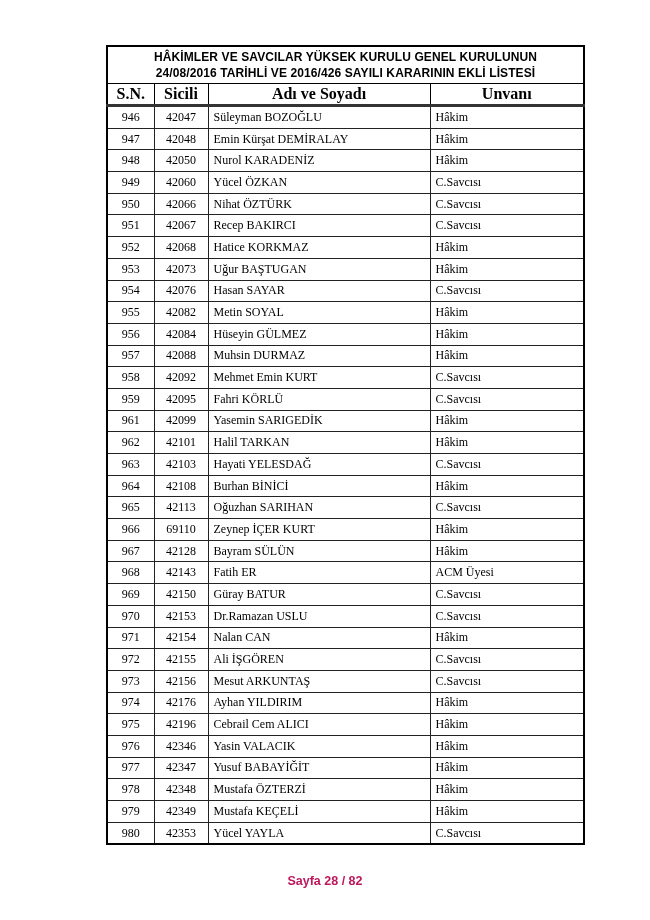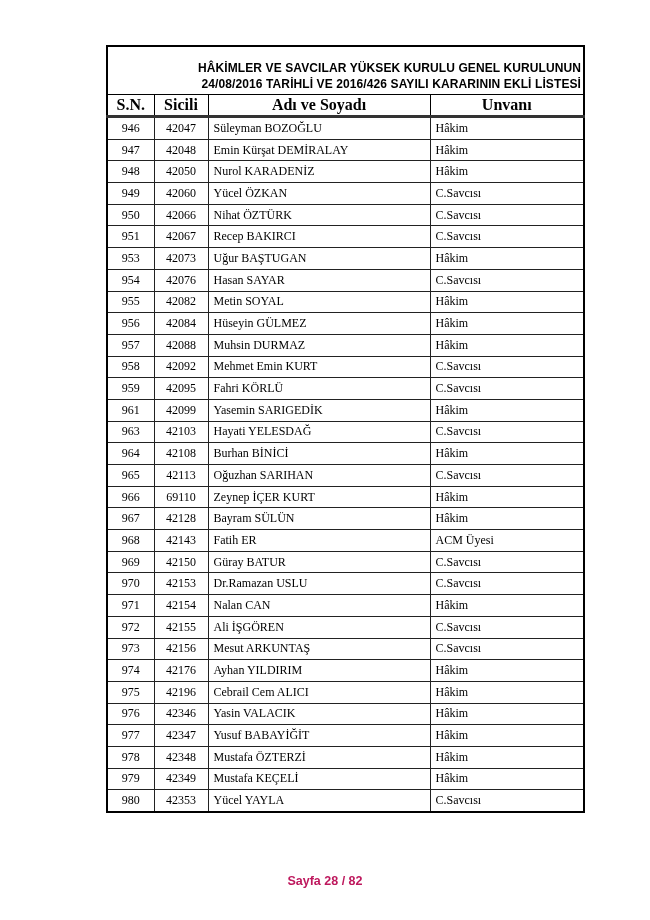--- a/index.html
+++ b/index.html
@@ -21,22 +21,22 @@
     left: 106px;
     top: 45px;
     width: 477px;
     border-collapse: collapse;
     table-layout: fixed;
     border: 2px solid #000;
   }
   .title-cell {
     border: 1px solid #000;
     border-bottom: 1px solid #000;
-    padding: 14px 2px 2px 2px;
-    text-align: right;
+    padding: 3px 2px 2px 2px;
+    text-align: center;
     font-family: "Liberation Sans", sans-serif;
     font-weight: bold;
     font-size: 12px;
     line-height: 15.5px;
     letter-spacing: 0.1px;
   }
   tr.header-row th {
     border: 1px solid #000;
     border-bottom: 3px solid #333;
     height: 20px;
@@ -133,20 +133,26 @@
           <td>Nihat ÖZTÜRK</td>
           <td>C.Savcısı</td>
         </tr>
         <tr>
           <td>951</td>
           <td>42067</td>
           <td>Recep BAKIRCI</td>
           <td>C.Savcısı</td>
         </tr>
         <tr>
+          <td>952</td>
+          <td>42068</td>
+          <td>Hatice KORKMAZ</td>
+          <td>Hâkim</td>
+        </tr>
+        <tr>
           <td>953</td>
           <td>42073</td>
           <td>Uğur BAŞTUGAN</td>
           <td>Hâkim</td>
         </tr>
         <tr>
           <td>954</td>
           <td>42076</td>
           <td>Hasan SAYAR</td>
           <td>C.Savcısı</td>
@@ -178,20 +184,26 @@
         <tr>
           <td>959</td>
           <td>42095</td>
           <td>Fahri KÖRLÜ</td>
           <td>C.Savcısı</td>
         </tr>
         <tr>
           <td>961</td>
           <td>42099</td>
           <td>Yasemin SARIGEDİK</td>
+          <td>Hâkim</td>
+        </tr>
+        <tr>
+          <td>962</td>
+          <td>42101</td>
+          <td>Halil TARKAN</td>
           <td>Hâkim</td>
         </tr>
         <tr>
           <td>963</td>
           <td>42103</td>
           <td>Hayati YELESDAĞ</td>
           <td>C.Savcısı</td>
         </tr>
         <tr>
           <td>964</td>

